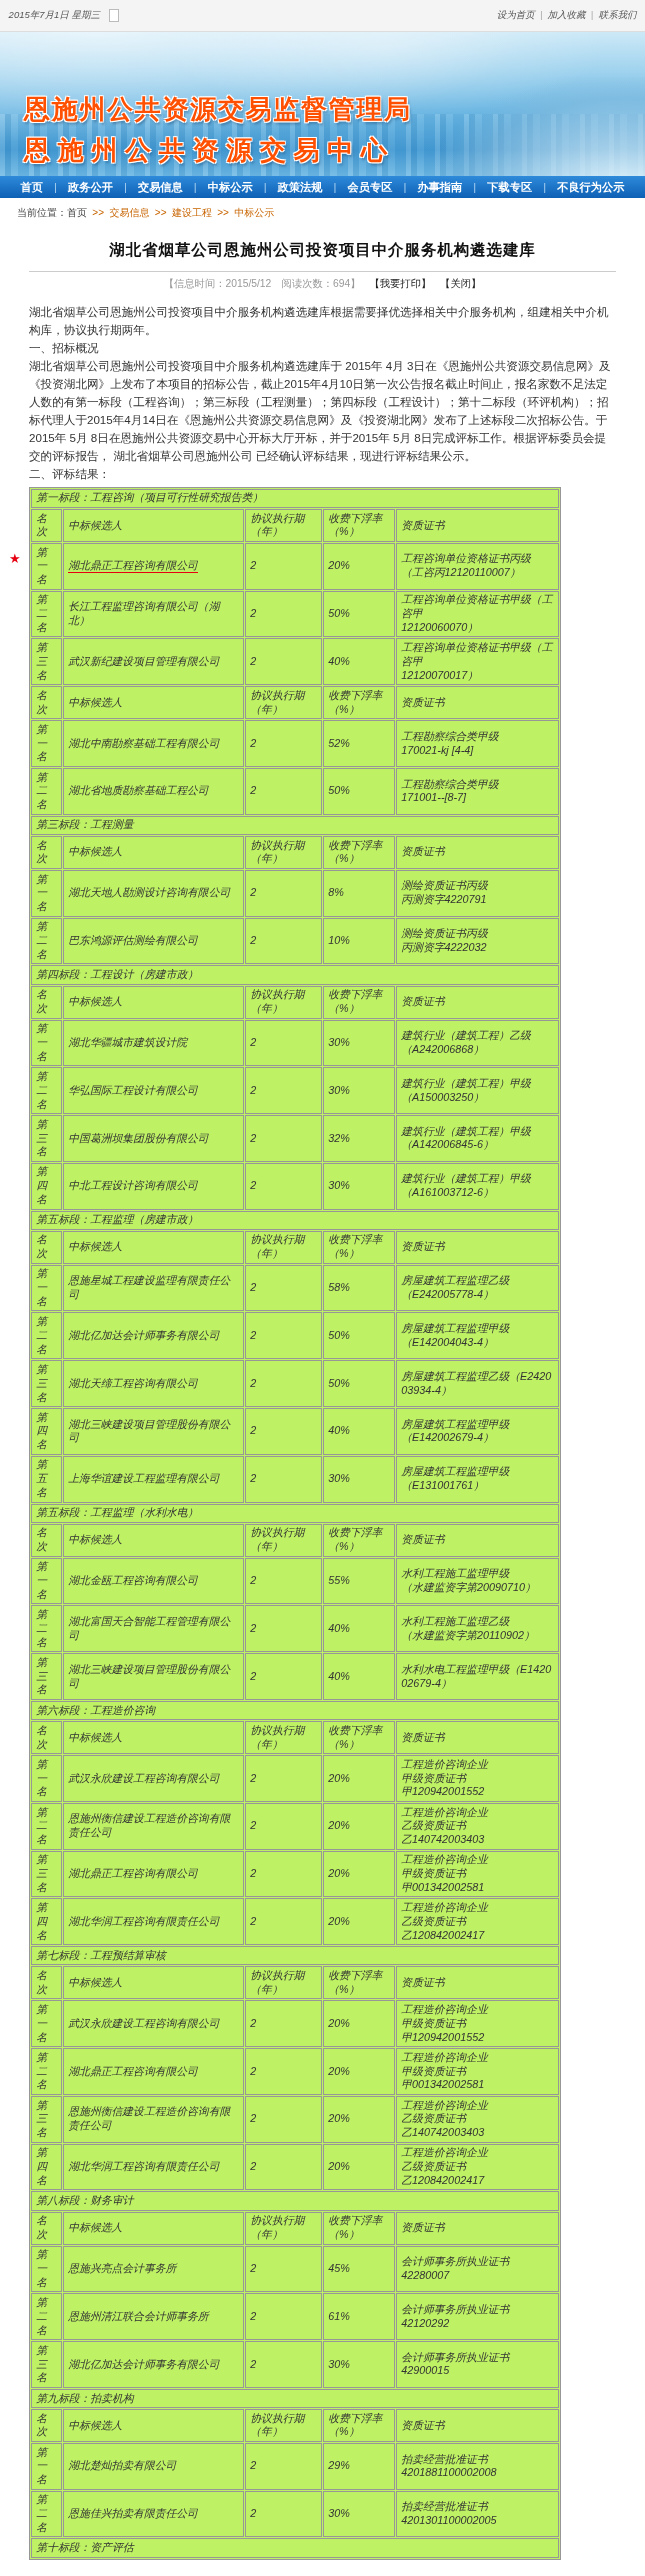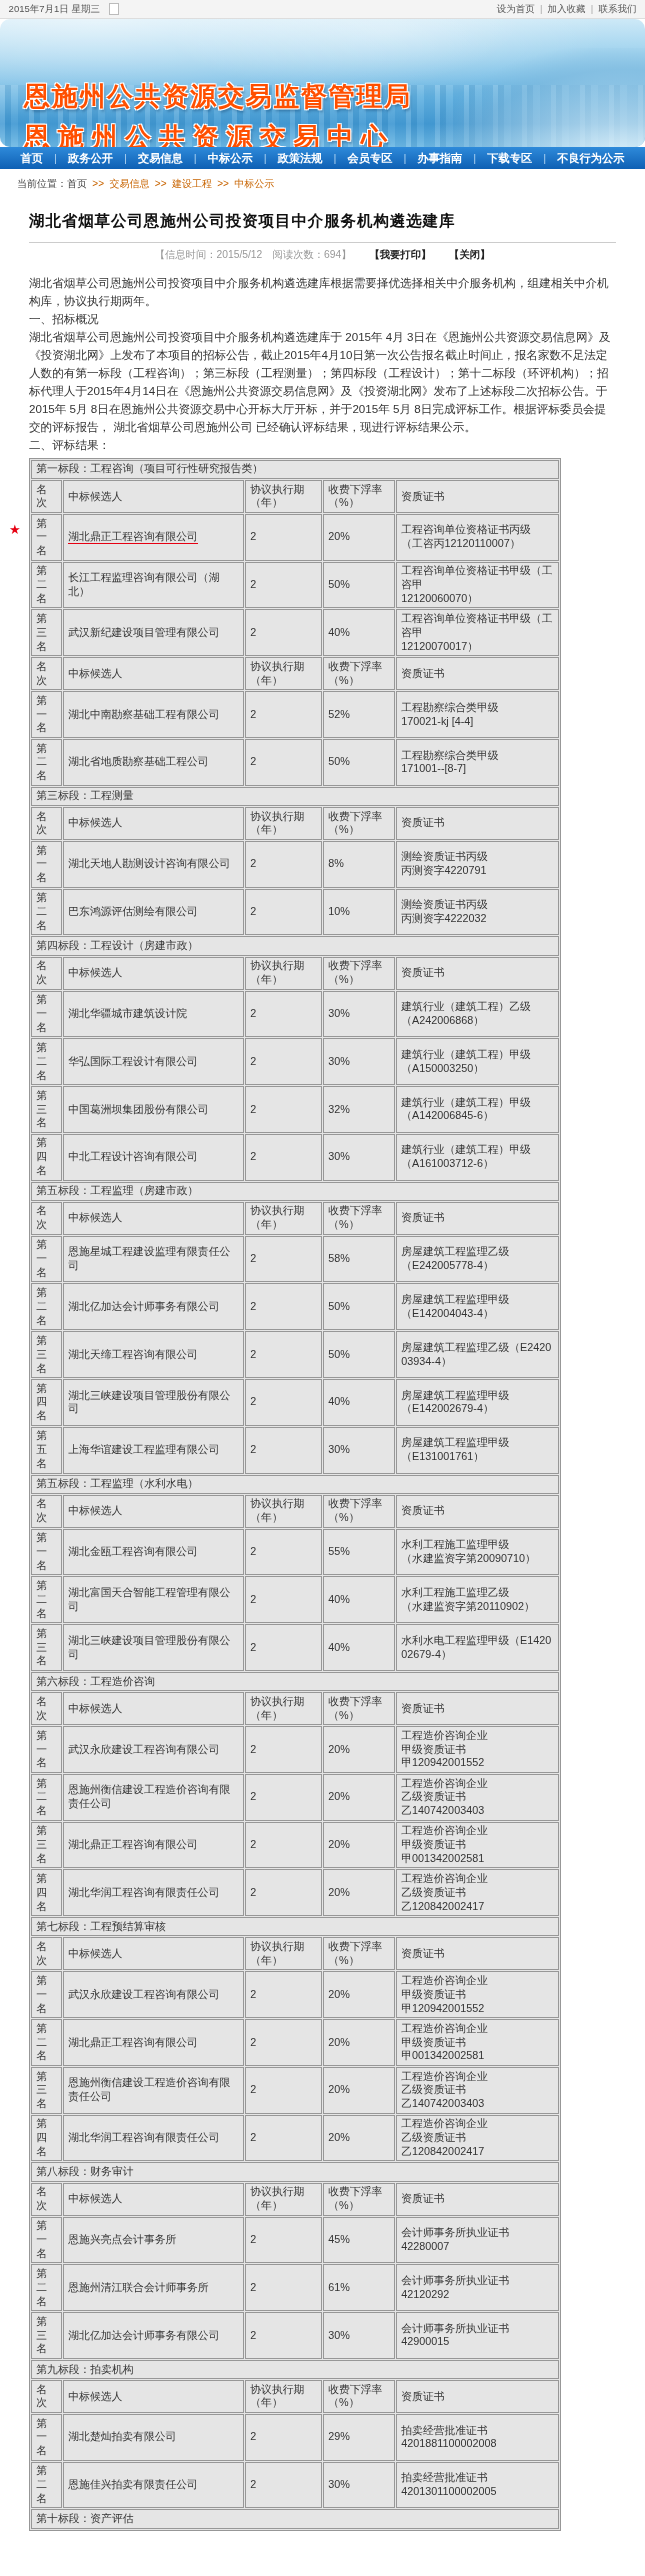--- a/index.html
+++ b/index.html
@@ -1,29 +1,29 @@
 <!DOCTYPE html>
 <html style="font-size:13.8px"><head>
 <meta charset="utf-8">
 <style>
   html,body{margin:0;padding:0;background:#fff;}
   body{width:645px;font-family:"Liberation Sans","DejaVu Sans",sans-serif;color:#333;}
   
-  .topbar{height:19px;background:#f4f4f4;border-bottom:0.9px solid #ddd;font-size:9.5px;color:#555;
-          display:flex;justify-content:space-between;align-items:center;padding:0 8.6px;box-sizing:border-box;}
+  .topbar{height:32px;background:#f4f4f4;border-bottom:0.9px solid #ddd;font-size:9.5px;color:#555;
+          display:flex;justify-content:space-between;align-items:center;padding:0 8.6px;box-sizing:border-box;font-style:italic;}
   .topbar-left{display:flex;align-items:center;}
   .mini-box{display:inline-block;width:8.6px;height:10.3px;border:0.9px solid #bbb;background:#fff;margin-left:8.6px;}
   .top-link{color:#555;text-decoration:none;cursor:pointer;}
   .sep{color:#aaa;margin:0 5.2px;}
   
-  .banner{height:128px;position:relative;overflow:hidden;
+  .banner{height:144px;position:relative;overflow:hidden;
     background:
       radial-gradient(ellipse at 15% 0%, rgba(255,255,255,.55), transparent 55%),
       radial-gradient(ellipse at 60% 10%, rgba(255,255,255,.35), transparent 40%),
-      linear-gradient(180deg,#cde9f7 0%,#9ed2ee 28%,#5fb0e0 62%,#3e97d2 82%,#6cb8e4 100%); border-radius: 10px;}
+      linear-gradient(180deg,#cde9f7 0%,#9ed2ee 28%,#5fb0e0 62%,#3e97d2 82%,#6cb8e4 100%);}
   .banner:before{content:"";position:absolute;left:0;right:0;bottom:0;height:62px;opacity:.45;
     background:repeating-linear-gradient(90deg, rgba(255,255,255,.35) 0 5.2px, rgba(62,130,180,.45) 5.2px 11.2px,
       rgba(255,255,255,.2) 11.2px 18px, rgba(80,150,200,.4) 18px 29px);}
   .banner:after{content:"";position:absolute;right:-43px;bottom:-20.6px;width:258px;height:120px;
     background:radial-gradient(ellipse at 75% 100%, rgba(235,248,253,.95), rgba(130,185,220,.5) 58%, transparent 74%);}
   .banner-text{position:absolute;left:24px;top:60px;z-index:2;}
   .banner-line1,.banner-line2{font-weight:bold;color:#ff4f00;font-size:26px;letter-spacing:1.7px;
     text-shadow:-0.9px -0.9px 0 #fff,0.9px -0.9px 0 #fff,-0.9px 0.9px 0 #fff,0.9px 0.9px 0 #fff,1.7px 2.6px 2.6px rgba(0,40,80,.35);}
   .banner-line2{letter-spacing:7.7px;margin-top:6px;font-family:Liberation Mono, monospace;}
   
@@ -31,29 +31,29 @@
        display:flex;align-items:center;justify-content:space-between;padding:0 20.6px;}
   .nav-item{color:#fff;text-decoration:none;cursor:pointer;white-space:nowrap;}
   .nav-sep{color:#a9d0f0;font-weight:normal;}
   
   .breadcrumb{padding:7.7px 0 6px 17px;font-size:10px;color:#444;}
   .crumb{color:#c86400;text-decoration:none;cursor:pointer;}
   .crumb-home{color:#444;}
   .crumb-sep{color:#c86400;margin:0 2.6px;}
   
   .content{padding:0 29px 8.6px;}
-  .page-title{font-size:15.5px;font-weight:bold;text-align:left;margin:13.8px 0 10.3px;color:#111;letter-spacing:0.9px;}
+  .page-title{font-size:15.5px;font-weight:bold;text-align:center;margin:13.8px 0 10.3px;color:#111;letter-spacing:0.9px;}
   .meta-rule{border-top:0.9px solid #ccc;height:0;margin-bottom:5.2px;}
   .meta{text-align:center;font-size:10.3px;margin-bottom:12px;}
   .meta-info{color:#999;}
-  .meta-btn{color:#222;font-weight:bold;cursor:pointer;text-decoration:none;margin-left:15px;}
+  .meta-btn{color:#222;font-weight:normal;cursor:pointer;text-decoration:none;margin-left:6px;}
   .text-line{font-size:11.6px;line-height:18px;}
   
   table.results{border-collapse:separate;border-spacing:1.7px;border:0.9px solid #979797;width:532px;
-                table-layout:fixed;margin:3.4px 0 1.7px;background:#e5e5e5;}
+                table-layout:fixed;margin:3.4px 0 1.7px;background:#bef264;font-style:italic;}
   table.results td{border:0.9px solid #979797;padding:1.7px 4.3px;font-size:10.8px;line-height:13.8px;
                    vertical-align:middle;word-break:break-all;color:#333;}
   td.sec-title{padding:2.6px 5.2px;}
   td.hcell,td.cert-cell{white-space:pre-line;}
   td.rank-cell{position:relative;}
   .star{position:absolute;left:-23px;top:7.7px;color:#e60012;font-size:13px;}
   .underlined{border-bottom:1.7px solid #e60012;padding-bottom:0.9px;}
 </style>
 </head>
 <body>

